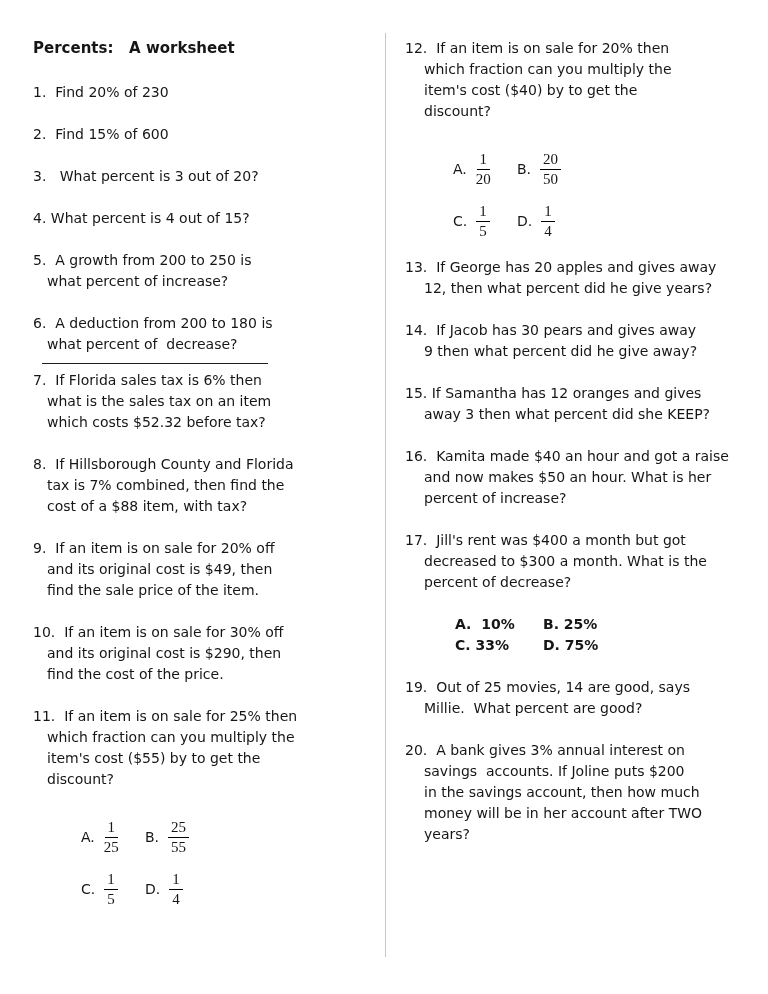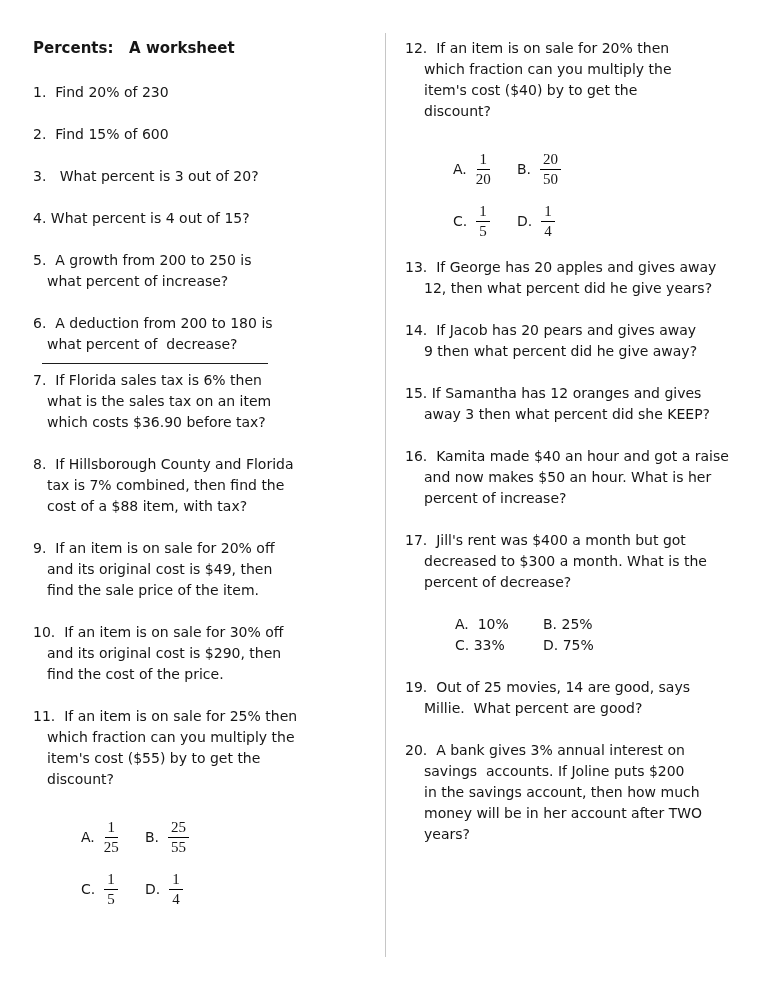--- a/index.html
+++ b/index.html
@@ -39,21 +39,21 @@
   .frac-row{display:flex;align-items:center;height:52px;}
   .pair{display:inline-flex;align-items:center;width:64px;}
   .chlab{margin-right:9px;white-space:pre;}
   .frac{
     display:inline-flex;flex-direction:column;align-items:center;
     font-family:"Liberation Serif","DejaVu Serif",serif;
     font-size:15px;line-height:17px;
   }
   .num{border-bottom:1px solid #000;padding:0 3px 1px;}
   .den{padding-top:1px;}
-  .tchoices{margin:0 4px 21px 50px;}
+  .tchoices{margin:0 4px 21px 50px;font-weight:bold;}
   .tchoice-row{white-space:pre;}
   .tchoice{display:inline-block;min-width:88px;white-space:pre;}
   .divider{
     position:absolute;left:385px;top:33px;
     width:1px;height:924px;
     background:var(--divider);
   }
 </style>
 </head>
 <body>
@@ -79,21 +79,21 @@
           <div class="line cont">what percent of increase?</div>
         </div>
         <div class="problem">
           <div class="line">6.  A deduction from 200 to 180 is</div>
           <div class="line cont">what percent of  decrease?</div>
         </div>
         <div class="rule"></div>
         <div class="problem">
           <div class="line">7.  If Florida sales tax is 6% then</div>
           <div class="line cont">what is the sales tax on an item</div>
-          <div class="line cont">which costs $36.90 before tax?</div>
+          <div class="line cont">which costs $52.32 before tax?</div>
         </div>
         <div class="problem">
           <div class="line">8.  If Hillsborough County and Florida</div>
           <div class="line cont">tax is 7% combined, then find the</div>
           <div class="line cont">cost of a $88 item, with tax?</div>
         </div>
         <div class="problem">
           <div class="line">9.  If an item is on sale for 20% off</div>
           <div class="line cont">and its original cost is $49, then</div>
           <div class="line cont">find the sale price of the item.</div>
@@ -185,21 +185,21 @@
                 <span class="den">4</span>
               </span>
             </span>
           </div>
         </div>
         <div class="problem">
           <div class="line">13.  If George has 20 apples and gives away</div>
           <div class="line cont">12, then what percent did he give years?</div>
         </div>
         <div class="problem">
-          <div class="line">14.  If Jacob has 20 pears and gives away</div>
+          <div class="line">14.  If Jacob has 30 pears and gives away</div>
           <div class="line cont">9 then what percent did he give away?</div>
         </div>
         <div class="problem">
           <div class="line">15. If Samantha has 12 oranges and gives</div>
           <div class="line cont">away 3 then what percent did she KEEP?</div>
         </div>
         <div class="problem">
           <div class="line">16.  Kamita made $40 an hour and got a raise</div>
           <div class="line cont">and now makes $50 an hour. What is her</div>
           <div class="line cont">percent of increase?</div>

